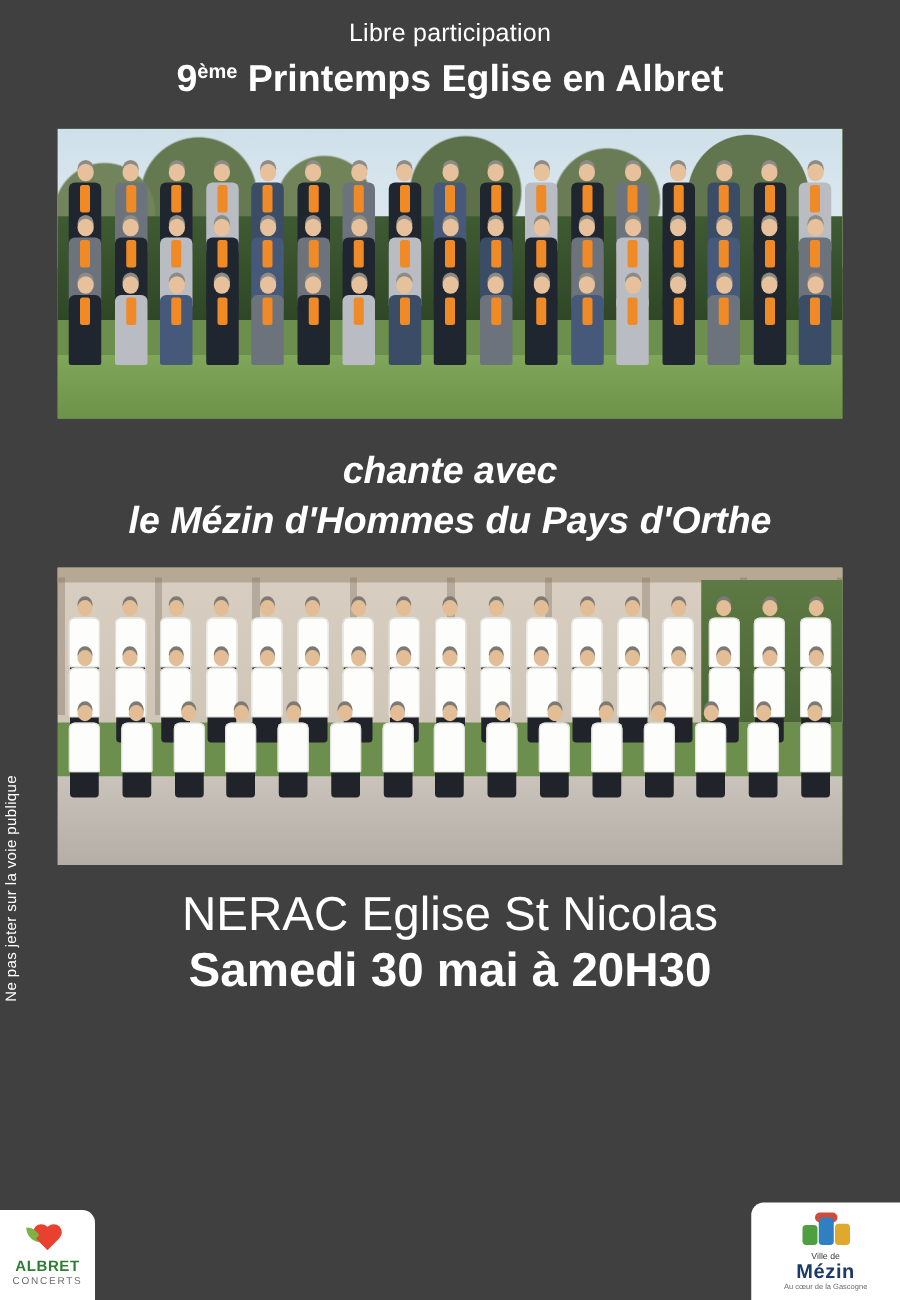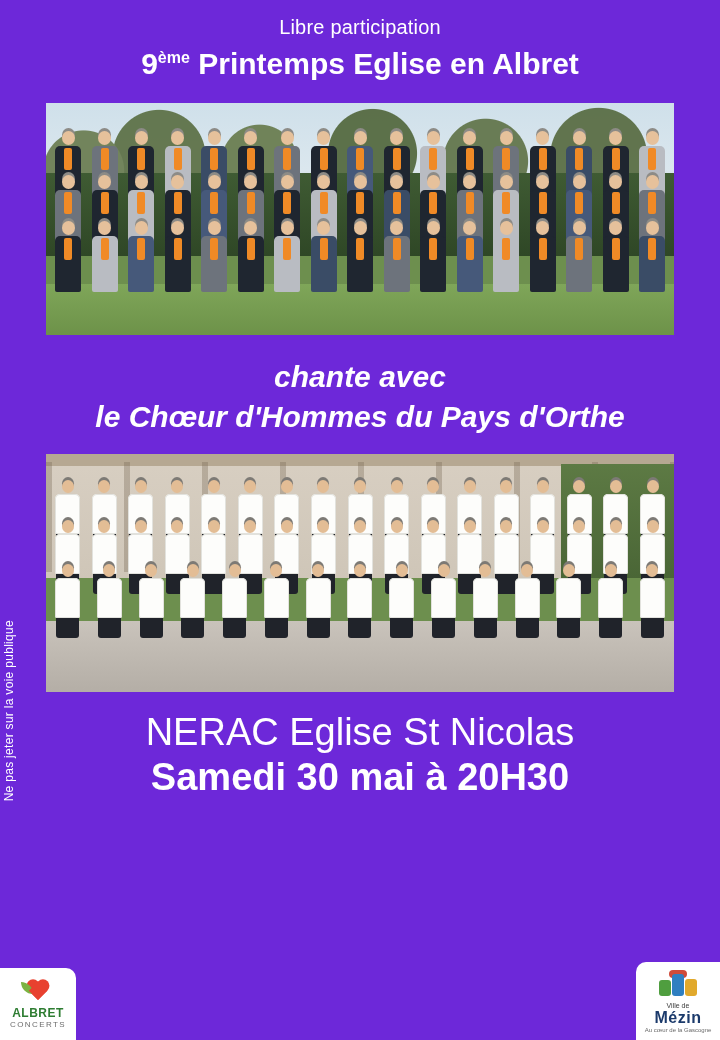--- a/index.html
+++ b/index.html
@@ -9,21 +9,21 @@
     overflow: hidden;
   }
   body {
     font-family: "Liberation Sans", sans-serif;
     background: #8c1726;
     position: relative;
   }
   .poster {
     position: absolute;
     inset: 0;
-    background: #6d28d9;
+    background: #404040;
   }
 
   
   .free-entry {
     text-align: center;
     color: #ffffff;
     font-size: 20px;
     font-weight: 400;
     padding-top: 16px;
     letter-spacing: 0.2px;
@@ -226,21 +226,21 @@
     justify-content: center;
   }
   .logo-left {
     left: 0;
     width: 76px;
     height: 72px;
     border-top-right-radius: 10px;
   }
   .logo-right {
     right: 0;
-    width: 84px;
+    width: 119px;
     height: 78px;
     border-top-left-radius: 10px;
   }
   .heart {
     width: 26px; height: 24px; position: relative; margin-bottom: 2px;
   }
   .heart:before, .heart:after {
     content: ""; position: absolute; top: 0; width: 13px; height: 20px;
     background: #e8412f; border-radius: 13px 13px 0 0;
   }
@@ -600,21 +600,21 @@
           <div class="head"></div>
           <div class="body">
             <div class="scarf"></div>
           </div>
         </div>
     </div>
   </div>
 
   <div class="middle">
     <div>chante avec</div>
-    <div>le Chœur d'Hommes du Pays d'Orthe</div>
+    <div>le Mézin d'Hommes du Pays d'Orthe</div>
   </div>
 
   <div class="photo photo-2">
     <div class="bldg"></div>
     <div class="arches"></div>
     <div class="green-bg"></div>
     <div class="ground"></div>
 
     <div class="row" style="top:26px;">
       <div class="m">

